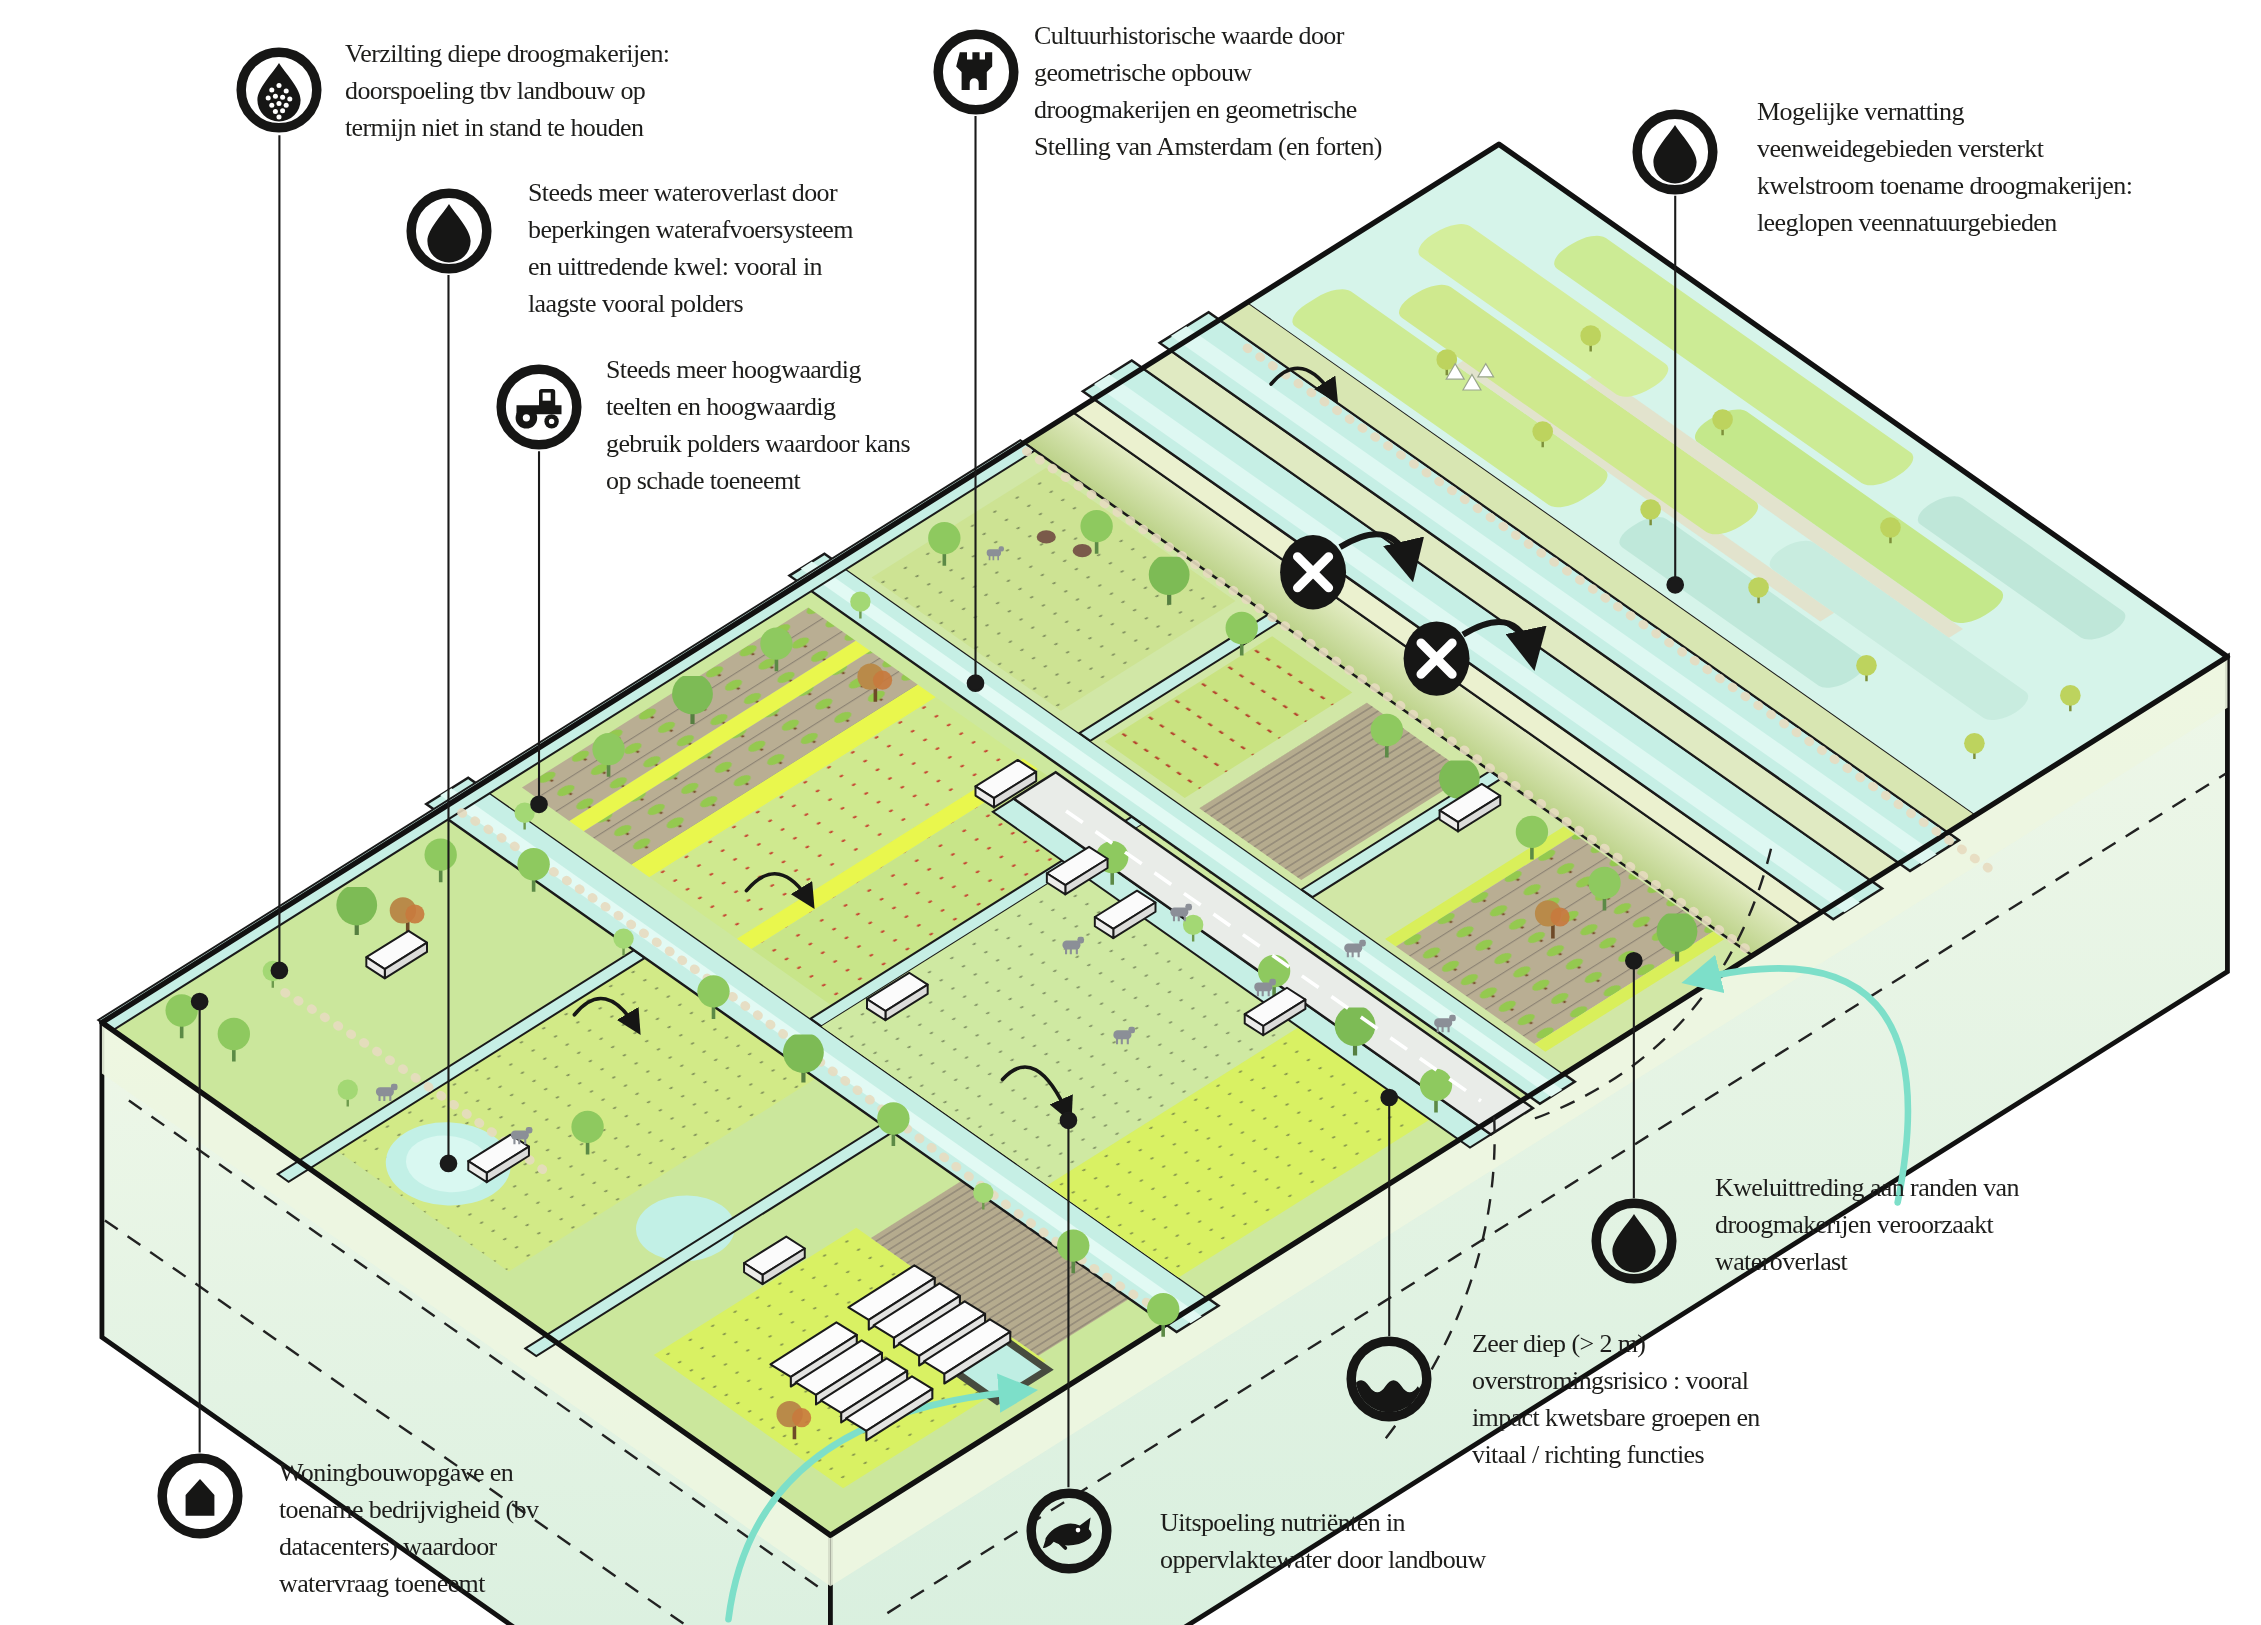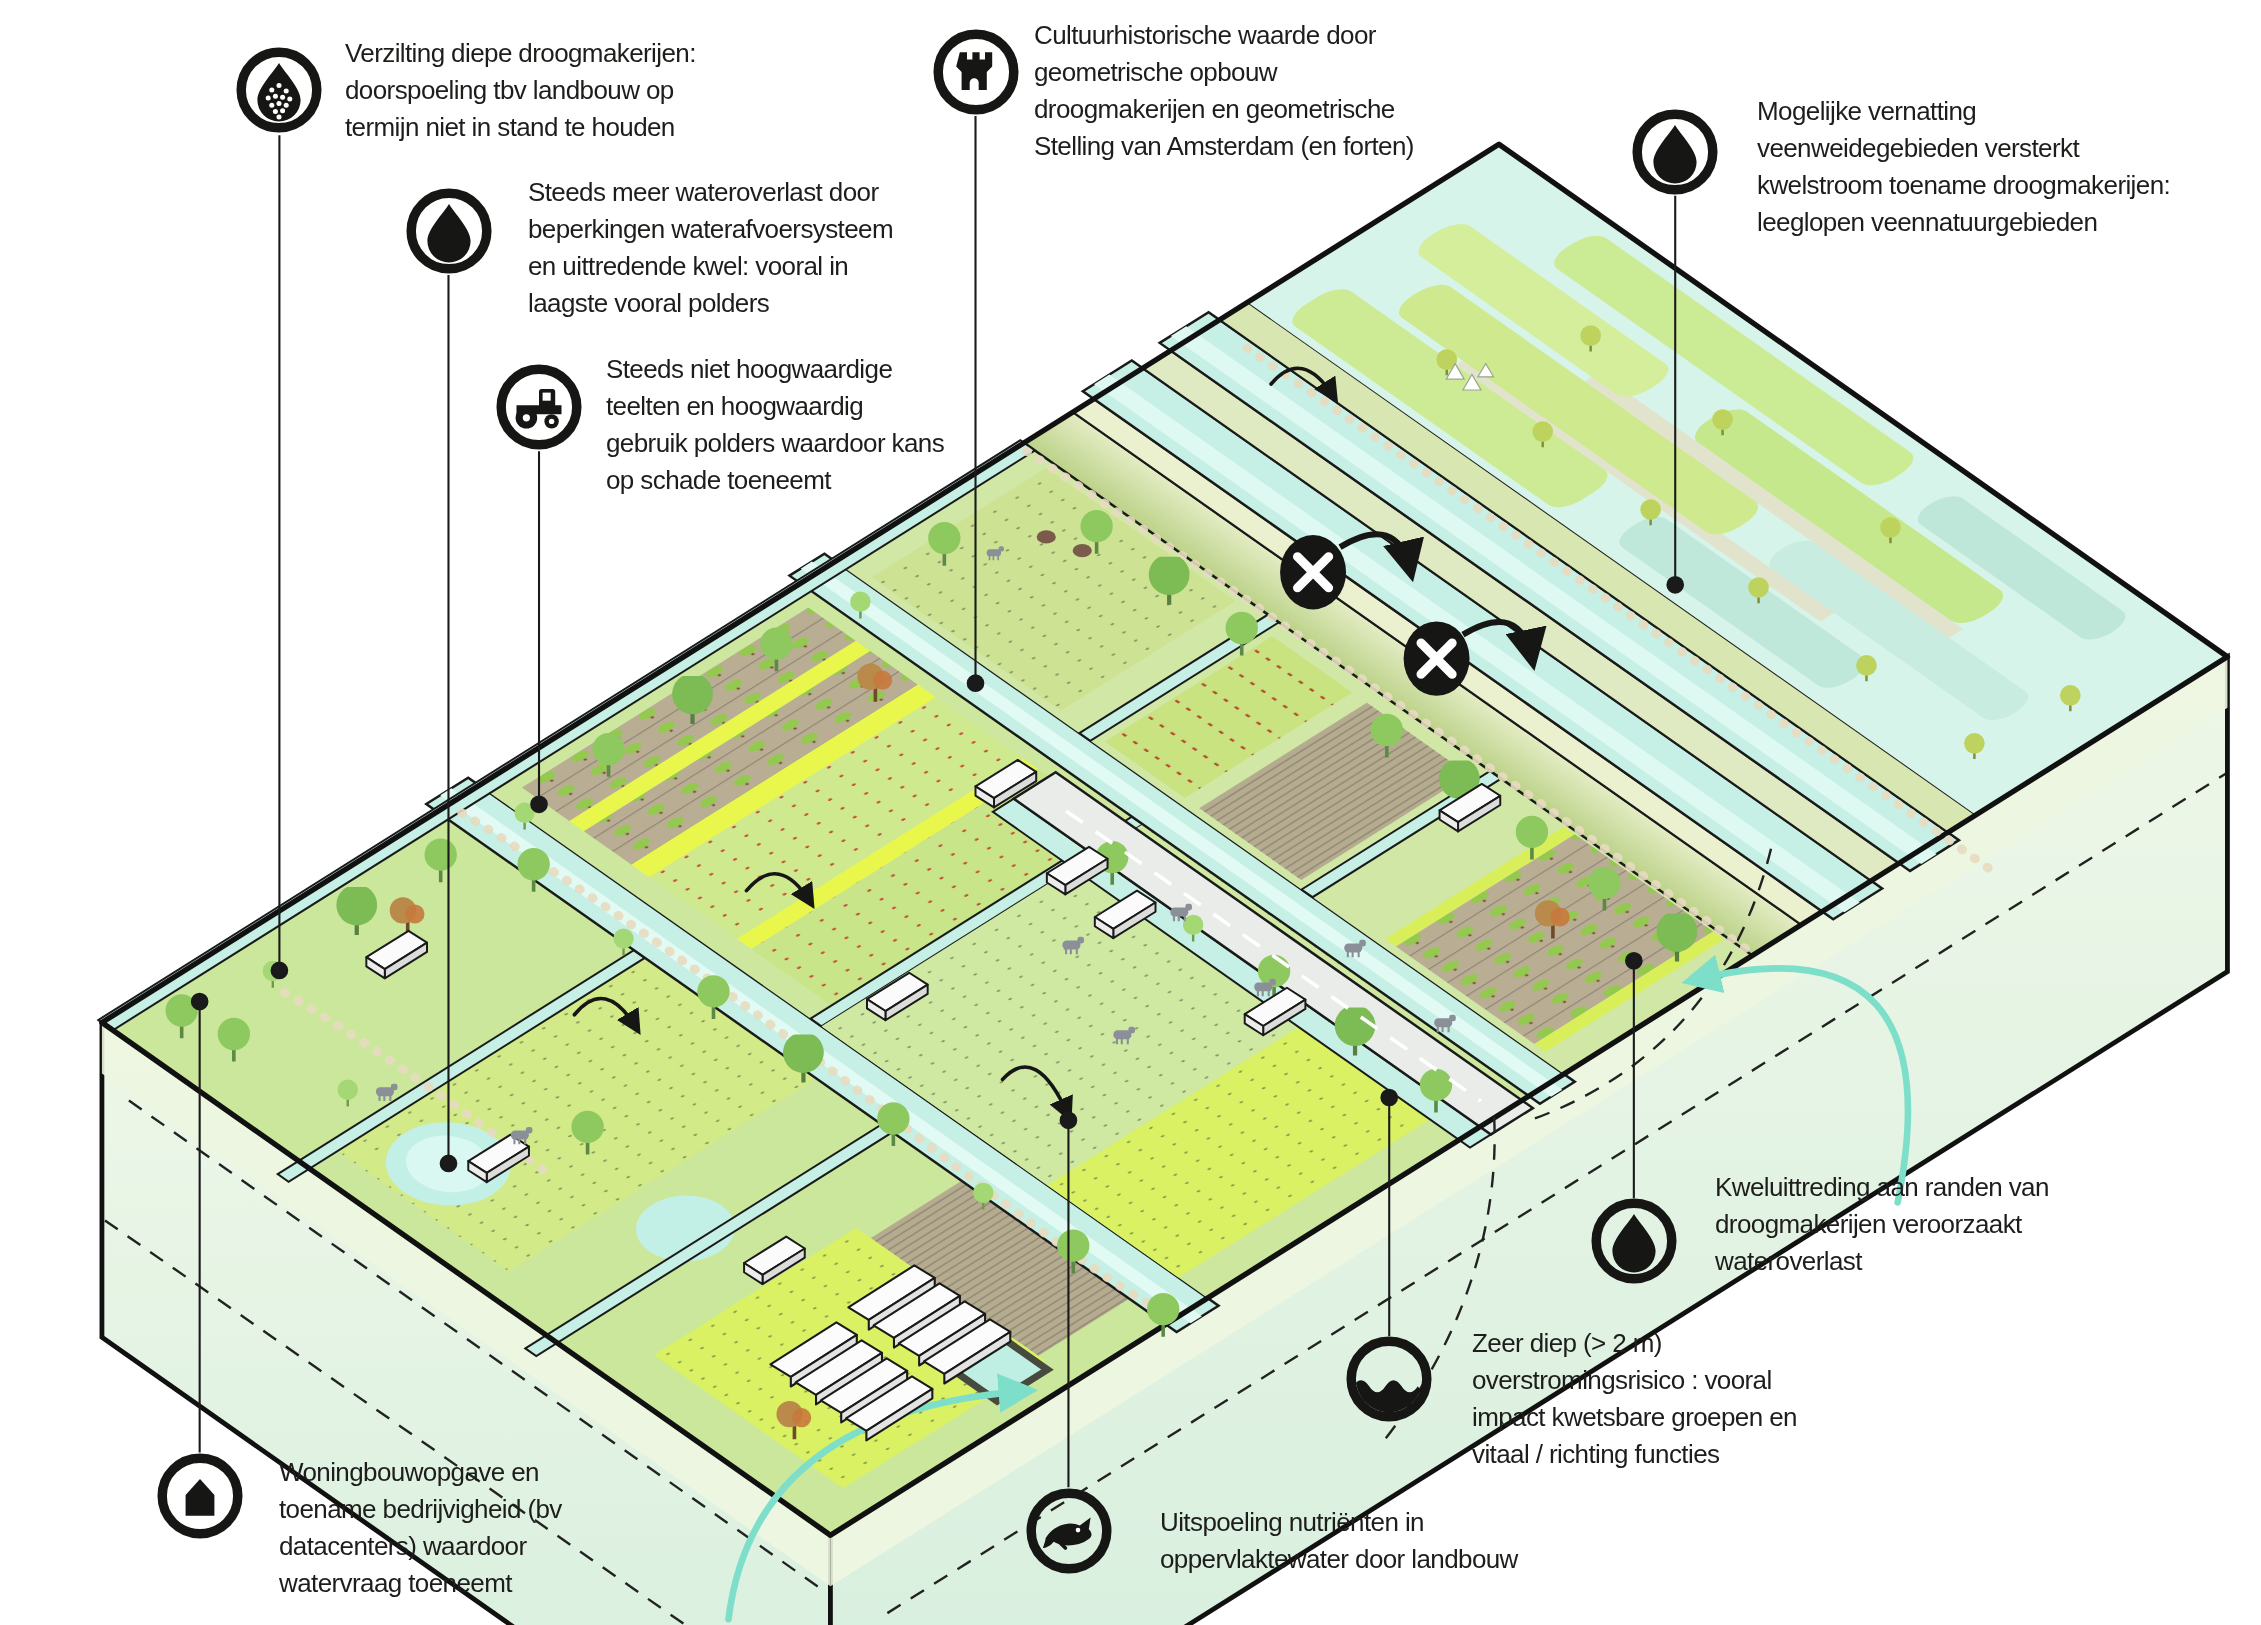--- a/index.html
+++ b/index.html
@@ -1,17 +1,17 @@
 <!DOCTYPE html>
 <html style="font-size:9.6px"><head>
 <meta charset="utf-8">
 <style>
   html,body{margin:0;padding:0;background:#ffffff;}
   #stage{position:relative;width:2261px;height:1626px;overflow:hidden;background:#ffffff;
-         font-family:Liberation Sans, sans-serif;}
+         font-family:Liberation Serif, serif;}
   #scene{position:absolute;left:0;top:0;z-index:1;}
   .ann{display:contents;}
   .ico{position:absolute;width:90px;height:90px;z-index:3;}
   .ico svg{width:90px;height:90px;display:block;}
   .txt{position:absolute;z-index:3;color:#1d1d1b;font-size:26px;line-height:37px;letter-spacing:-0.6px;white-space:nowrap;}
 </style>
 </head>
 <body>
 
 <div id="stage">
@@ -395,21 +395,21 @@
           <circle cx="50" cy="50" r="42" fill="none" stroke="#161615" stroke-width="10.5"></circle>
       <path d="M25 58 h50 v-10 h-7 v-15 q0-3 -3-3 h-12 q-3 0 -3 3 v15 h-25 z" fill="#161615"></path>
       <rect x="54" y="34" width="9" height="9" fill="#ffffff"></rect>
       <circle cx="36" cy="62" r="12" fill="#161615"></circle>
           <circle cx="36" cy="62" r="4" fill="#ffffff"></circle>
       <circle cx="64" cy="66" r="8" fill="#161615"></circle>
           <circle cx="64" cy="66" r="3" fill="#ffffff"></circle>
         </svg>
   </div>
   <div class="txt" style="left:606px;top:351px">
-    <div>Steeds niet hoogwaardige</div>
+    <div>Steeds meer hoogwaardig</div>
     <div>teelten en hoogwaardig</div>
     <div>gebruik polders waardoor kans</div>
     <div>op schade toeneemt</div>
   </div>
 </div>
 
 <div class="ann">
   <div class="ico" style="left:931px;top:27px">
     <svg viewBox="0 0 100 100">
           <circle cx="50" cy="50" r="42" fill="none" stroke="#161615" stroke-width="10.5"></circle>

